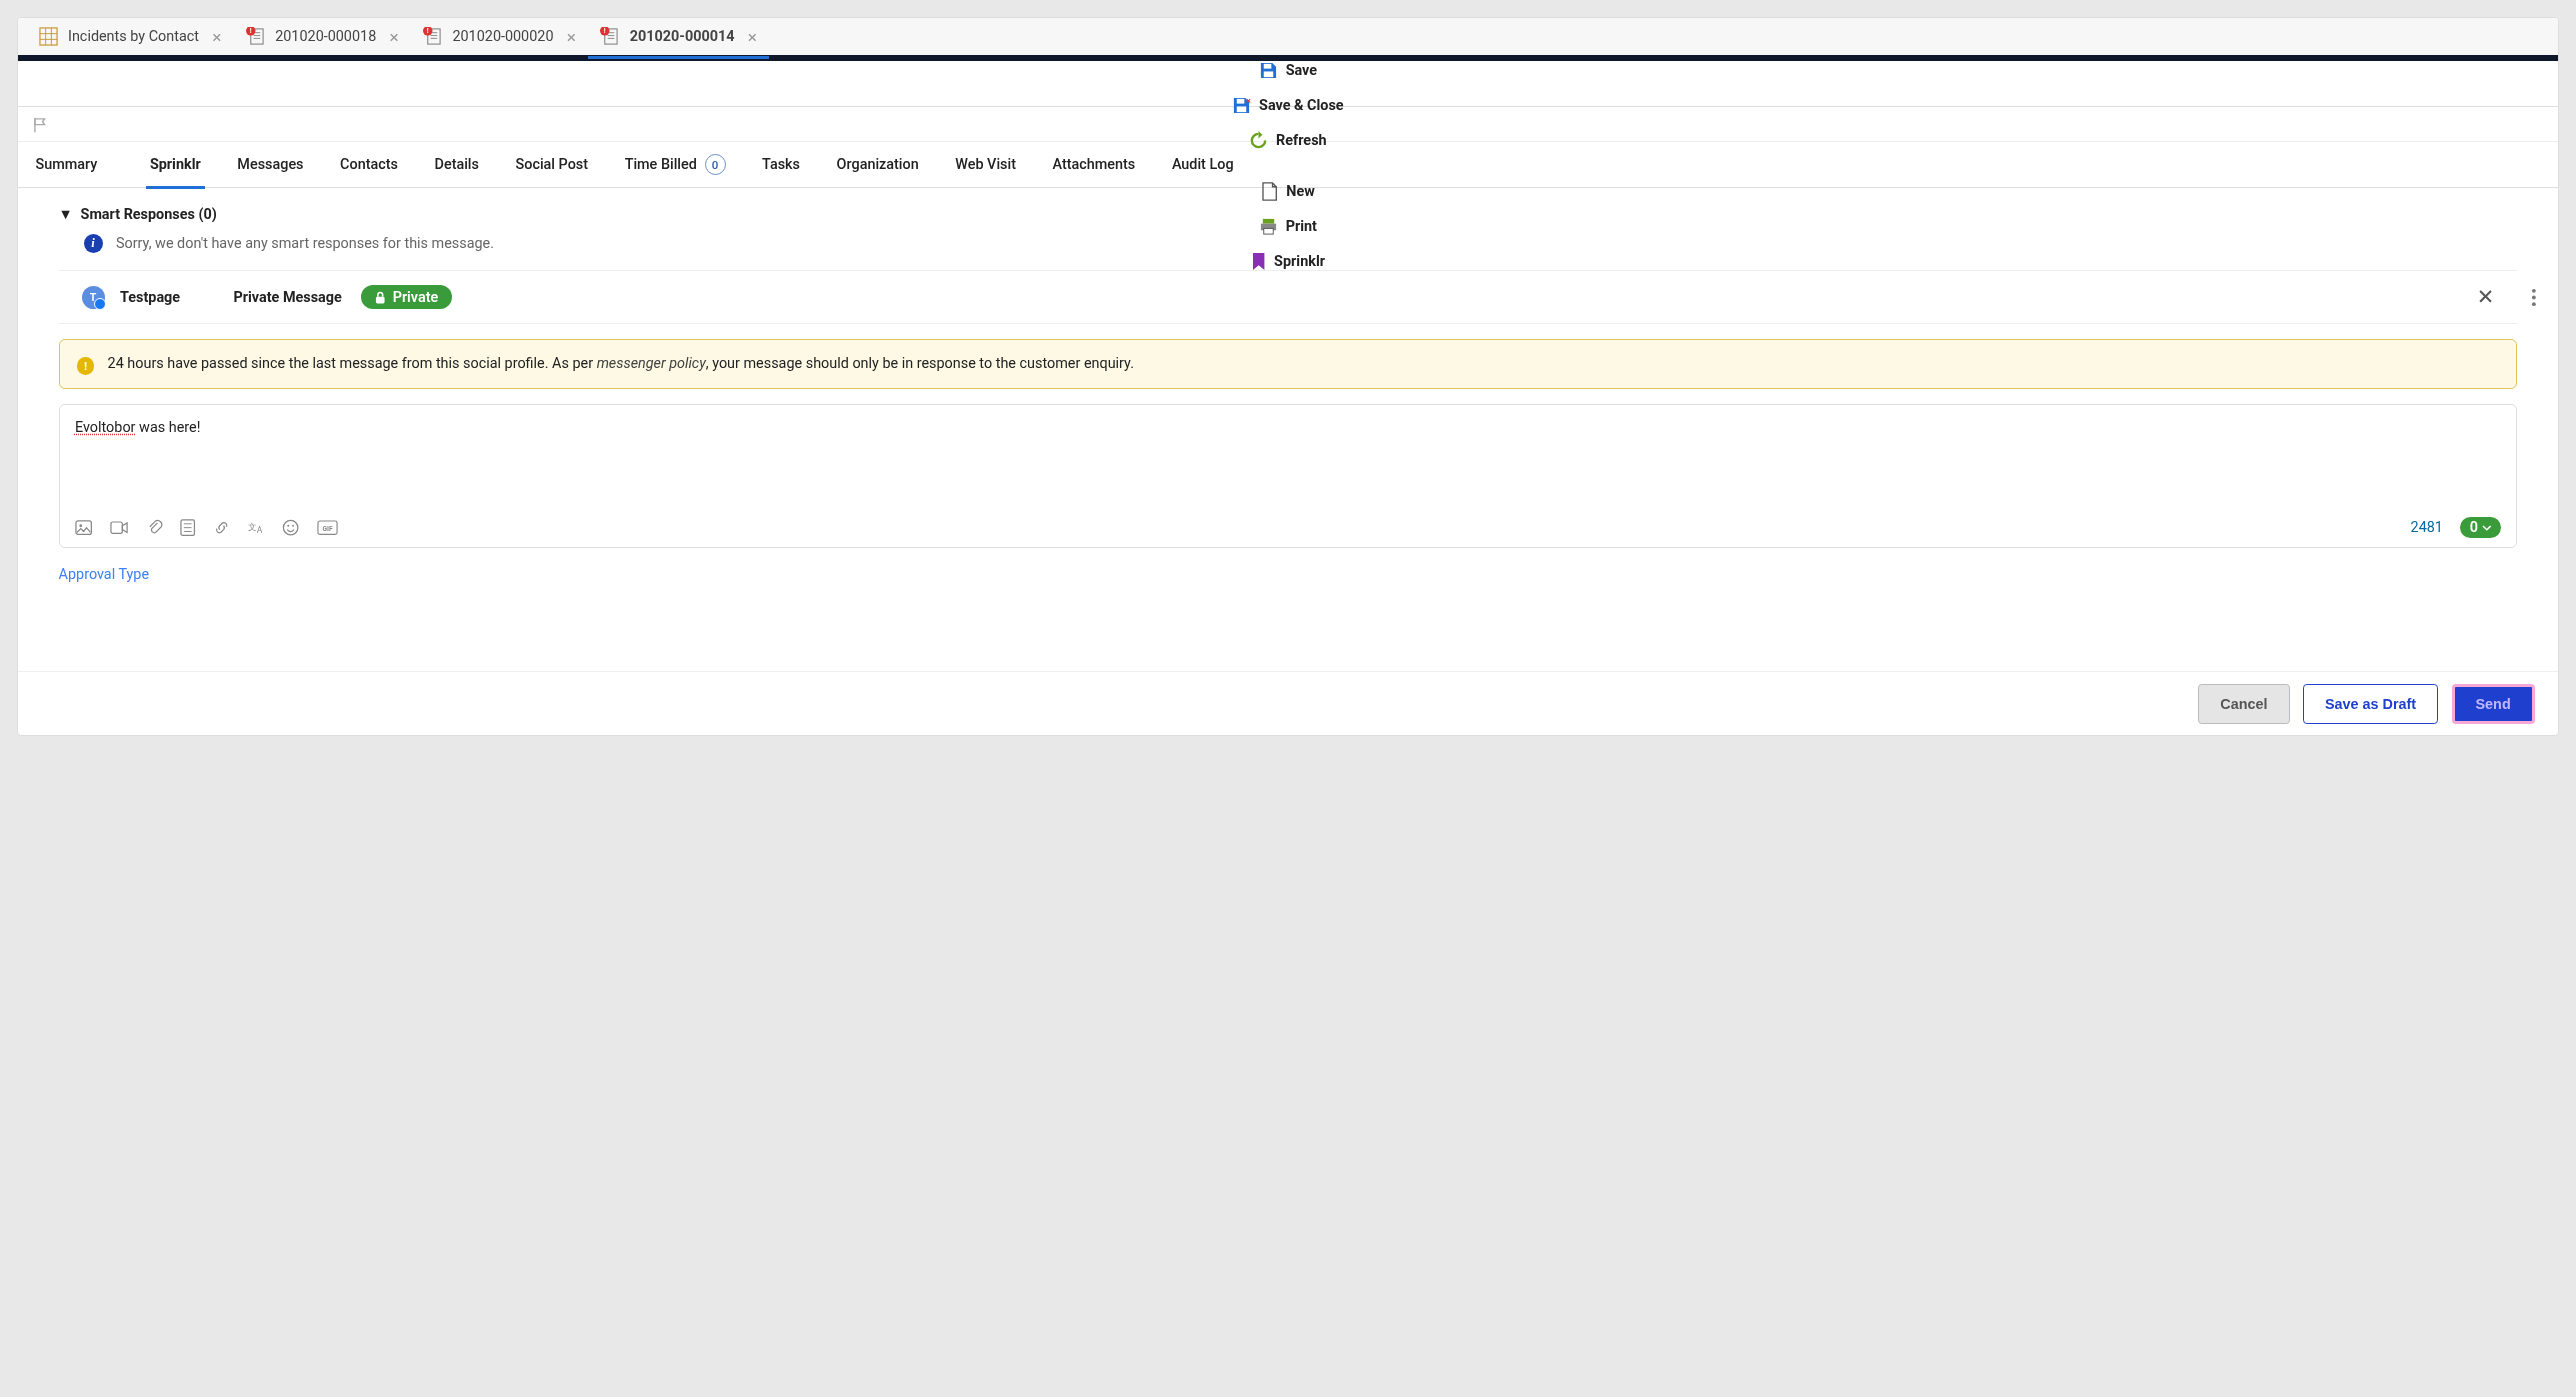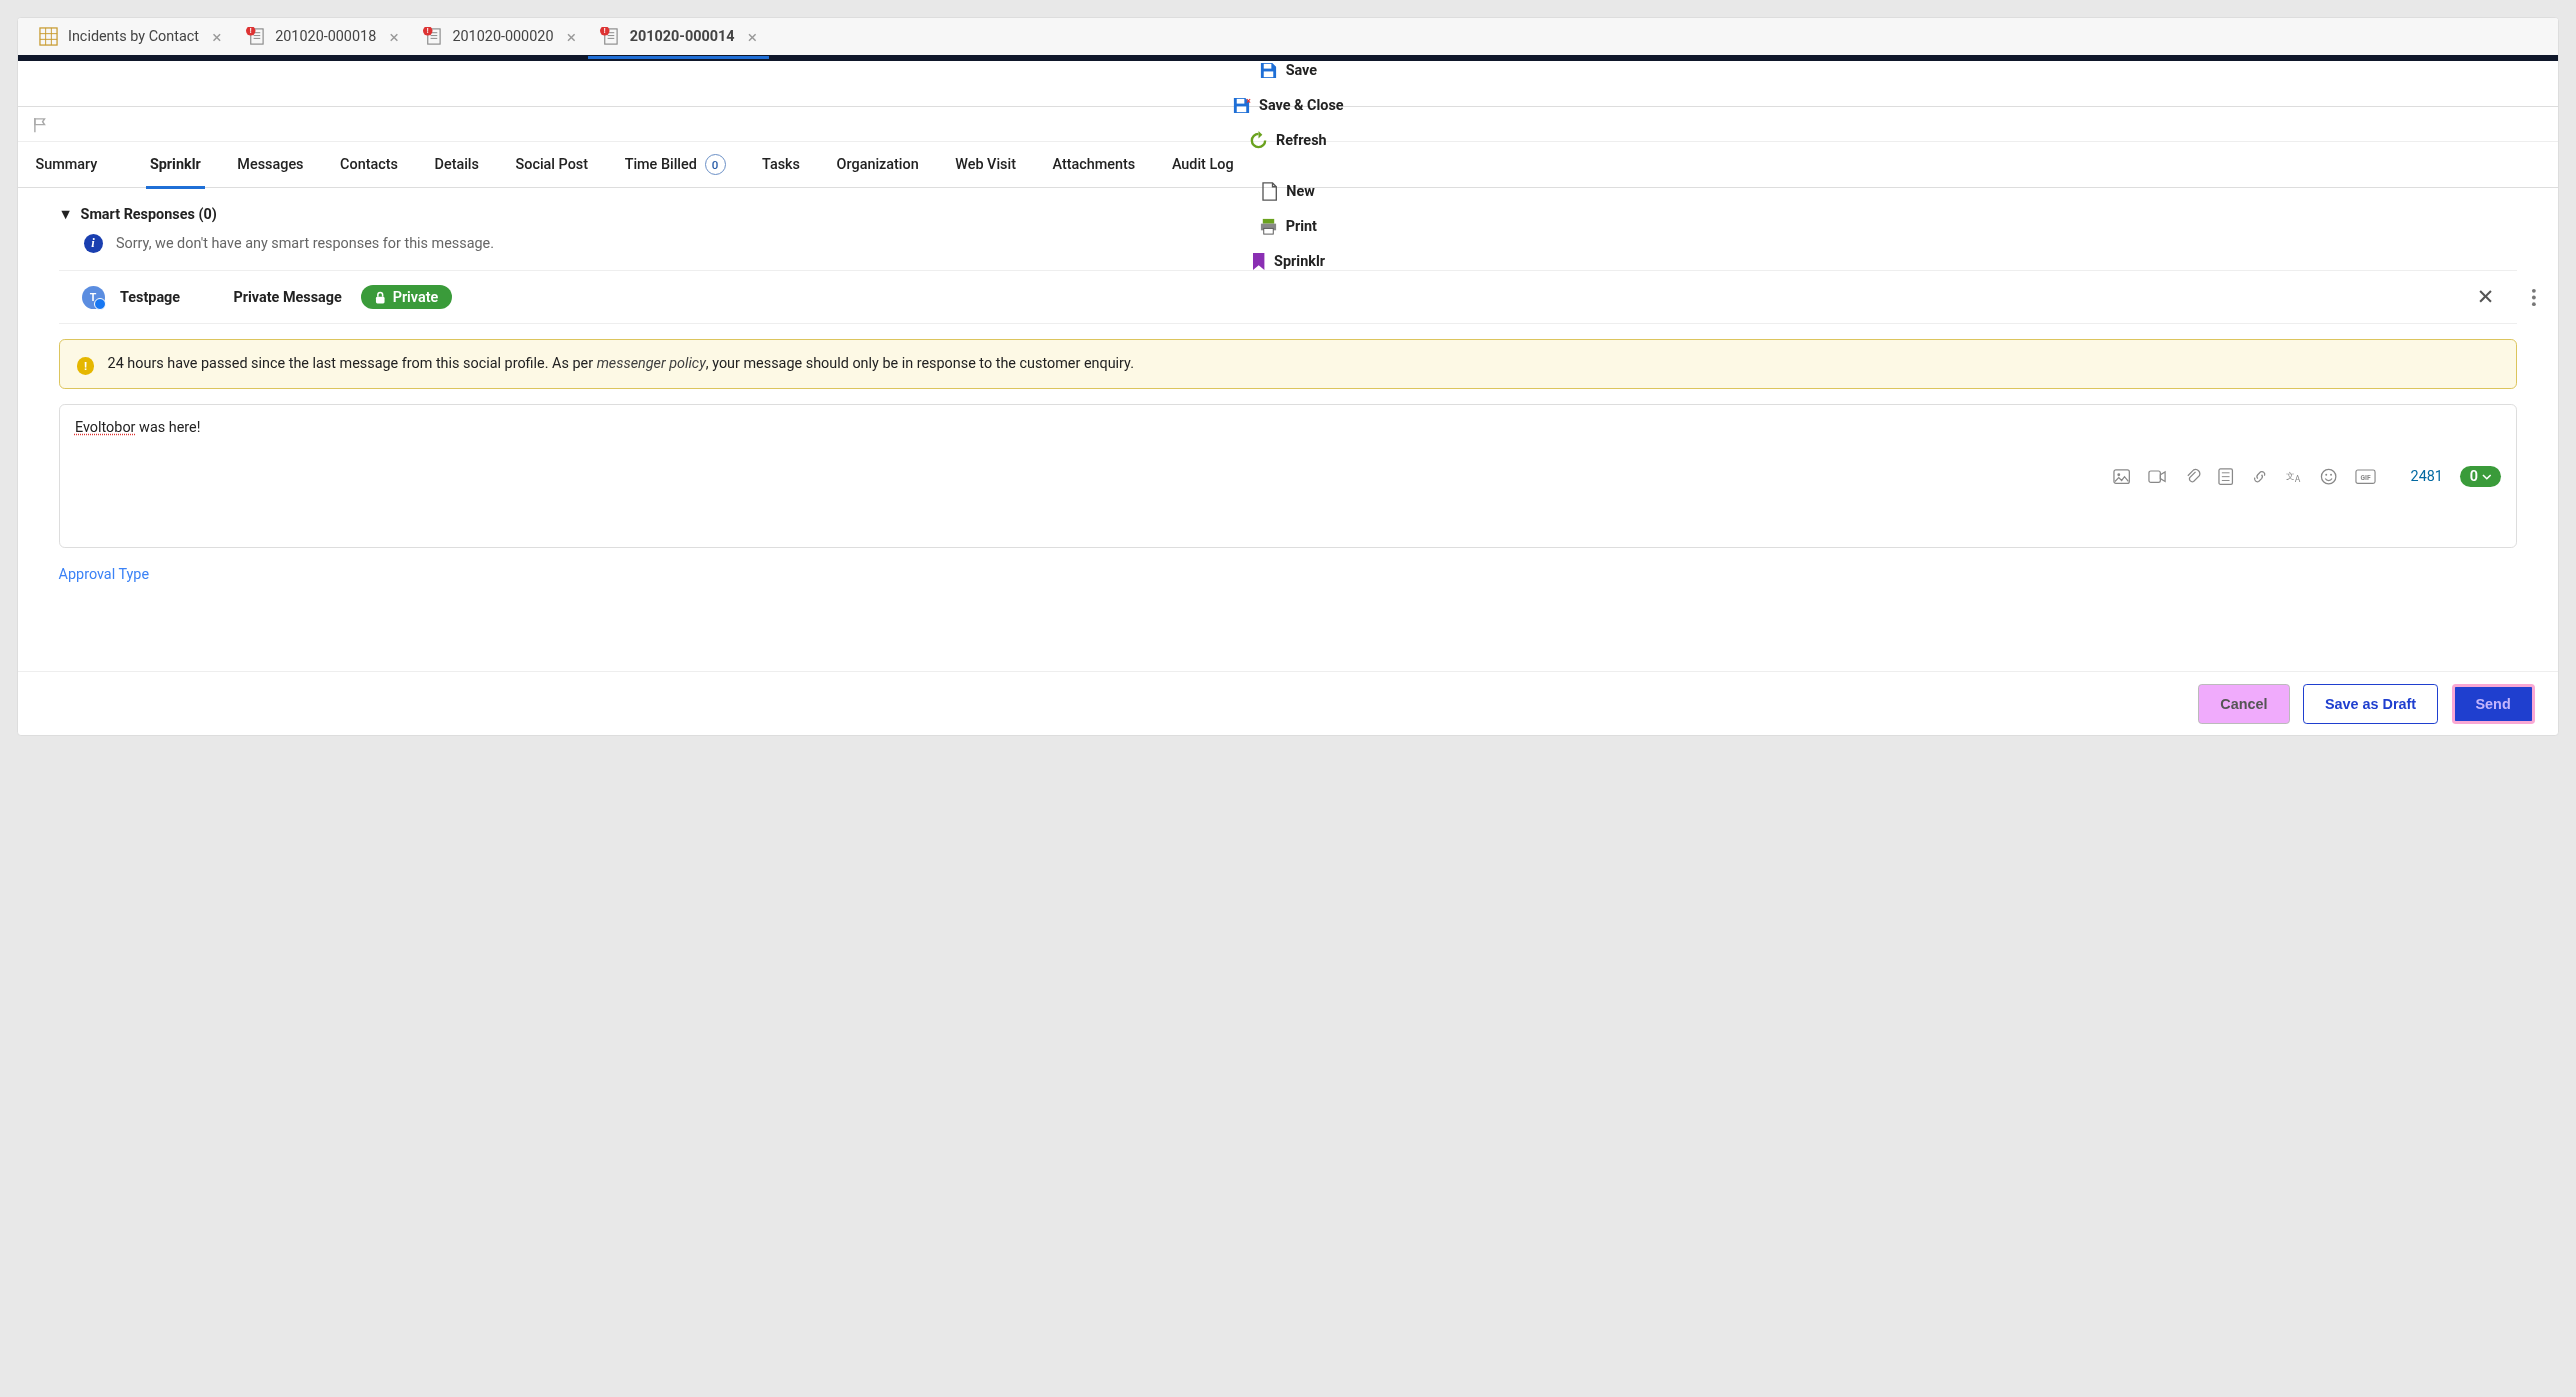--- a/index.html
+++ b/index.html
@@ -46,35 +46,35 @@
 .pm-label { font-weight:700; margin-left: 38px; }
 .private-pill { display:inline-flex; align-items:center; gap:5.8px; background:#3a9b3a; color:#fff; padding:3.8px 13.4px; border-radius:15.4px; font-weight:600; margin-left: 3.8px;}
 .close-x { margin-left:auto; font-size:21px; color:#555; cursor:pointer; }
 
 
 .warn { margin: 15.4px 23px; border:1px solid #dcc55d; background:#fdf9e5; border-radius:5.8px; padding: 13.4px 17.3px; display:flex; gap:13.4px; align-items:flex-start; line-height:1.45;}
 .warn-icon { width:17.3px; height:17.3px; border-radius:50%; background:#e5b700; color:#fff; display:inline-flex; align-items:center; justify-content:center; font-weight:700; font-size:11.5px; flex-shrink:0; margin-top:3.8px;}
 .warn a { color:#404040; text-decoration:none;font-style:italic; }
 
 
-.composer { margin: 10px 23px 0 23px; border:1px solid #ddd; border-radius:5.8px; display:flex; flex-direction:row; min-height: 144px;}
+.composer { margin: 10px 23px 0 23px; border:1px solid #ddd; border-radius:5.8px; display:flex; flex-direction:column; min-height: 144px;}
 .composer-text { flex:1; padding:13.4px 15.4px; color:#222; outline:none;}
 .composer-text .underline-err { text-decoration: underline dotted #d33; text-underline-offset: 1.9px;}
 .composer-bar { display:flex; align-items:center; gap:17.3px; padding: 9.6px 15.4px; color:#777;}
 .composer-bar .spacer { flex:1; }
 .count-text { color:#0369a1; }
 .green-pill { background:#3a9b3a; color:#fff; border-radius:11.5px; padding:1.9px 9.6px; display:inline-flex; align-items:center; gap:3.8px; font-weight:600;}
 
 
 .approval { margin: 17.3px 23px 0 23px; color:#3b82f6; }
 
 
 .footer { border-top:1px solid #eee; display:flex; align-items:center; padding: 11.5px 23px; gap: 13.4px; justify-content:flex-end;}
 .btn { height:40px; padding: 0 21px; border-radius:3.8px; font-weight:700; font-size:14.4px; cursor:pointer; display:inline-flex; align-items:center;}
-.btn-secondary { background:#f0abfc; border:1px solid #bbb; color:#555;}
+.btn-secondary { background:#e5e5e5; border:1px solid #bbb; color:#555;}
 .btn-outline { background:#fff; border:1px solid #1f3fcf; color:#1f3fcf;}
 .btn-primary { background:#1f3fcf; border:3px solid #f9a8d4; color:#c4b5fd;}
 
 svg { display:inline-block; vertical-align:middle; }
 </style>
 </head>
 <body>
 
 <div class="app-window">
 

